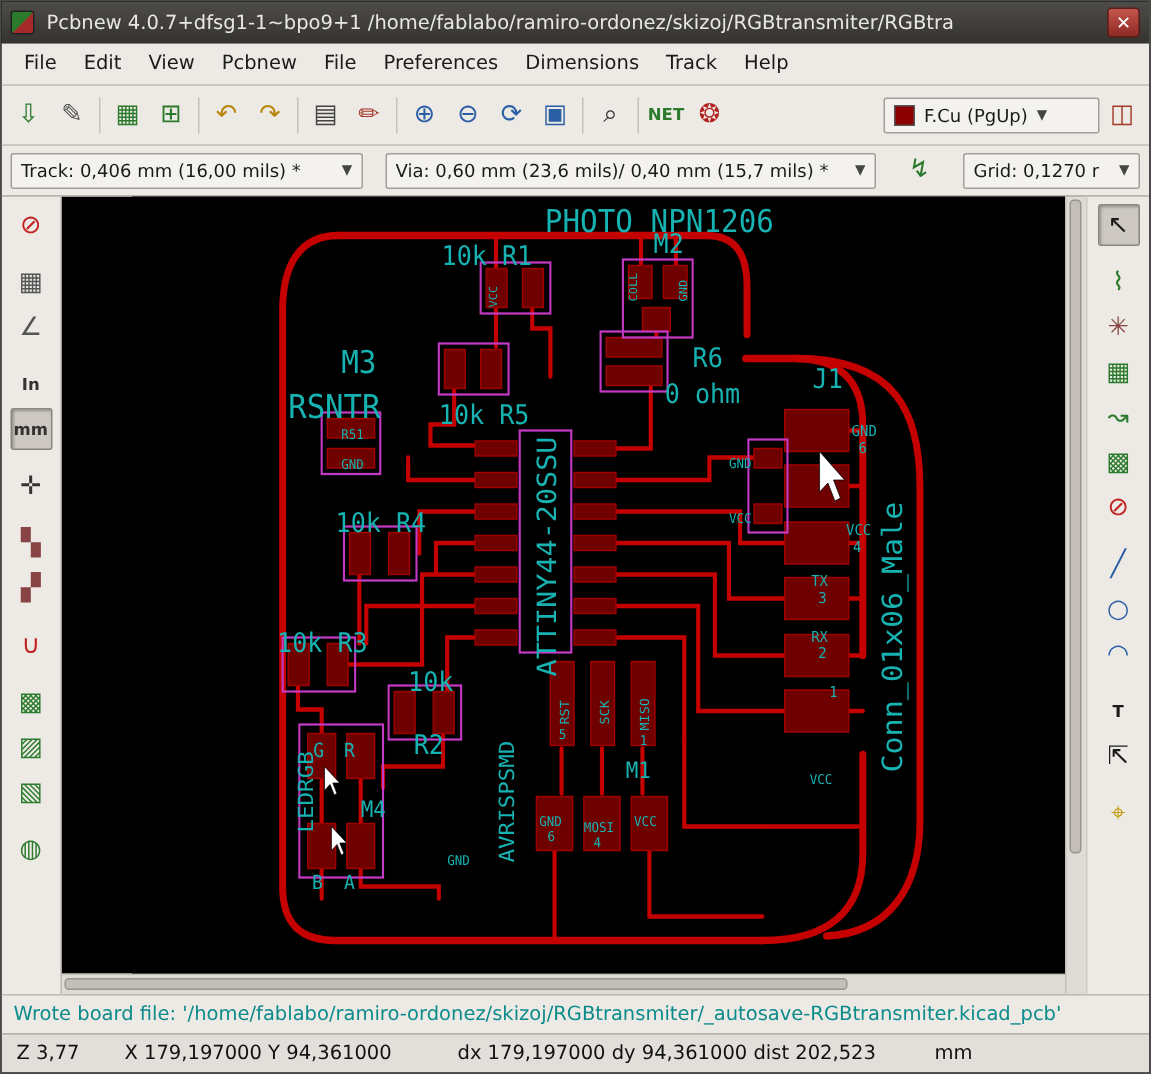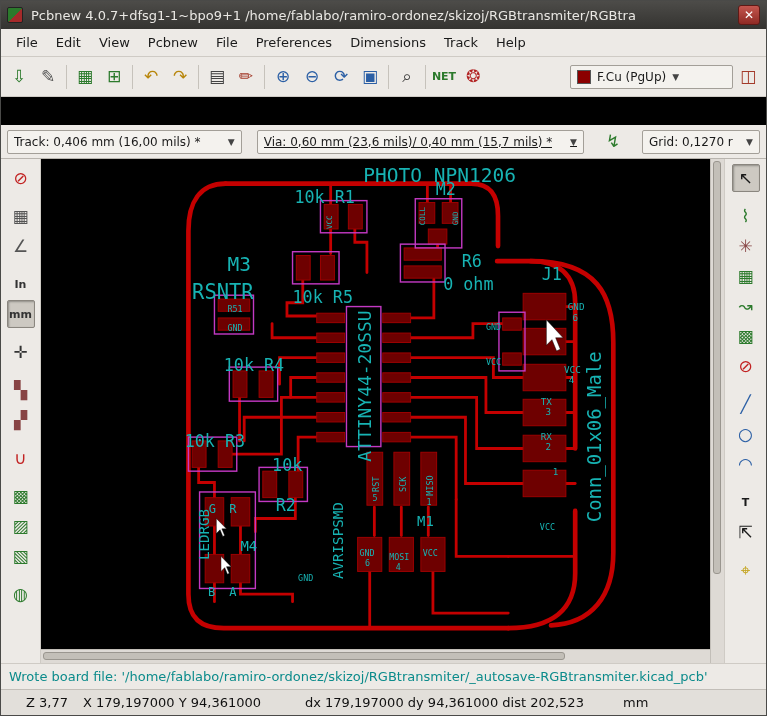--- a/index.html
+++ b/index.html
@@ -30,36 +30,36 @@
     font-size:12px;font-weight:bold;
   }
   
   .menubar{height:28px;flex:0 0 28px;display:flex;align-items:center;
     background:#edeae6;border-bottom:1px solid #cfcbc5;padding-left:6px;font-size:13px;color:#1a1a1a;}
   .menu-item{padding:4px 9px;cursor:default;}
   
   .toolbar-top{height:40px;flex:0 0 40px;display:flex;align-items:center;
     background:#edeae6;border-bottom:1px solid #cfcbc5;padding:0 4px;gap:1px;}
   .toolbar-params{height:34px;flex:0 0 34px;display:flex;align-items:center;
-    background:#edeae6;border-bottom:1px solid #b9b5af;padding:0 6px;gap:15px;margin-top:28px;}
+    background:#edeae6;border-bottom:1px solid #b9b5af;padding:0 6px;gap:15px;}
   .tbtn{width:28px;height:28px;display:flex;align-items:center;justify-content:center;
     font-size:17px;border:1px solid transparent;border-radius:2px;flex:0 0 auto;cursor:default;line-height:1;}
   .tbtn.txt{font-size:11px;font-weight:bold;}
   .tbtn.active{background:#cdc9c2;border:1px solid #8a867f;box-shadow:inset 1px 1px 2px rgba(0,0,0,.3);}
   .tsep{width:1px;height:24px;background:#c6c2bb;margin:0 3px;flex:0 0 1px;}
   .combo{height:24px;display:flex;align-items:center;gap:6px;
     background:#f4f2ee;border:1px solid #a39f98;border-radius:2px;
     padding:0 6px;font-size:12px;color:#1a1a1a;white-space:nowrap;overflow:hidden;}
   .combo .combo-arrow{font-size:9px;color:#444;flex:0 0 auto;}
   .combo-label{overflow:hidden;text-overflow:clip;white-space:nowrap;}
   .layer-swatch{width:14px;height:14px;border:1px solid #555;flex:0 0 14px;}
   #combo-track{width:238px;}
-  #combo-via{width:332px;text-decoration:underline;}
+  #combo-via{width:332px;}
   #combo-grid{width:118px;flex:0 0 118px;}
-  #combo-layer{width:163px;margin-left:auto;}
+  #combo-layer{width:144px;margin-left:auto;}
   
   .main{flex:1;display:flex;min-height:0;}
   .side-toolbar{background:#edeae6;display:flex;flex-direction:column;align-items:center;padding-top:4px;}
   .side-toolbar.left{width:40px;flex:0 0 40px;border-right:1px solid #cfcbc5;}
   .side-toolbar.right{width:42px;flex:0 0 42px;border-left:1px solid #cfcbc5;}
   .side-toolbar .tbtn{margin:1px 0;}
   .side-toolbar .tbtn.gap{margin-top:9px;}
   .canvas-col{flex:1;display:flex;flex-direction:column;min-width:0;}
   .canvas-wrap{flex:1;background:#000;position:relative;overflow:hidden;margin-left:47px;}
   .canvas-wrap svg{display:block;width:100%;height:100%;}
@@ -68,21 +68,21 @@
   .vscroll{width:14px;flex:0 0 14px;background:#dedad5;border-left:1px solid #c2beb8;display:flex;flex-direction:column;}
   .scroll-thumb-h{margin:2px;height:8px;width:78%;background:#c3bfb8;border:1px solid #9a968f;border-radius:3px;}
   .scroll-thumb-v{margin:2px;width:8px;height:82%;background:#c3bfb8;border:1px solid #9a968f;border-radius:3px;}
   
   .statusmsg{height:26px;flex:0 0 26px;display:flex;align-items:center;
     background:#edeae6;border-top:1px solid #cfcbc5;padding:0 8px;
     font-size:13px;color:#0c8b8b;white-space:nowrap;overflow:hidden;}
   .infobar{height:26px;flex:0 0 26px;display:flex;align-items:center;
     background:#e2dfda;border-top:1px solid #c2beb8;font-size:13px;color:#111;padding:0 10px;}
   .infobar .fld{white-space:nowrap;}
-  #fld-z{width:72px;text-align:center;}
+  #fld-z{width:72px;}
   #fld-xy{width:222px;}
   #fld-dxy{width:318px;}
   
   #pcb-labels text{font-family:"DejaVu Sans Mono","Liberation Mono",monospace;}
 </style>
 </head>
 <body>
 
 <div class="window">
 

